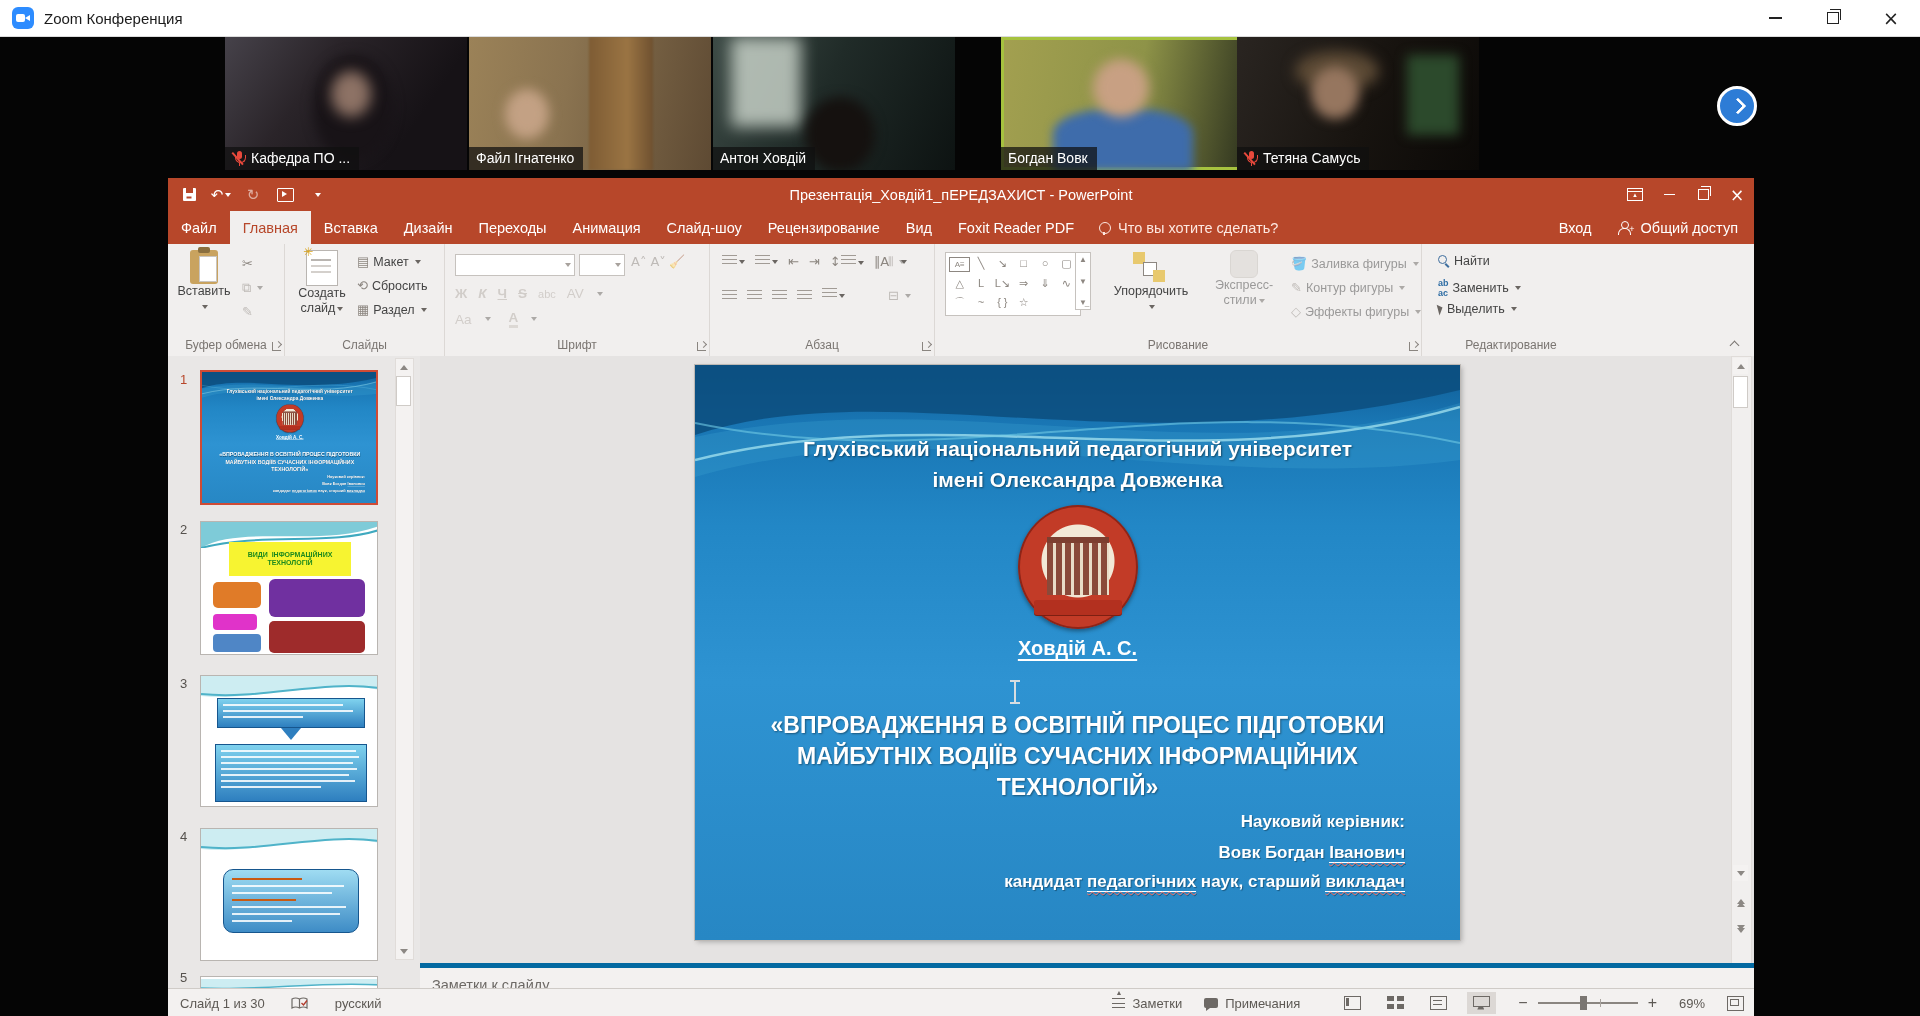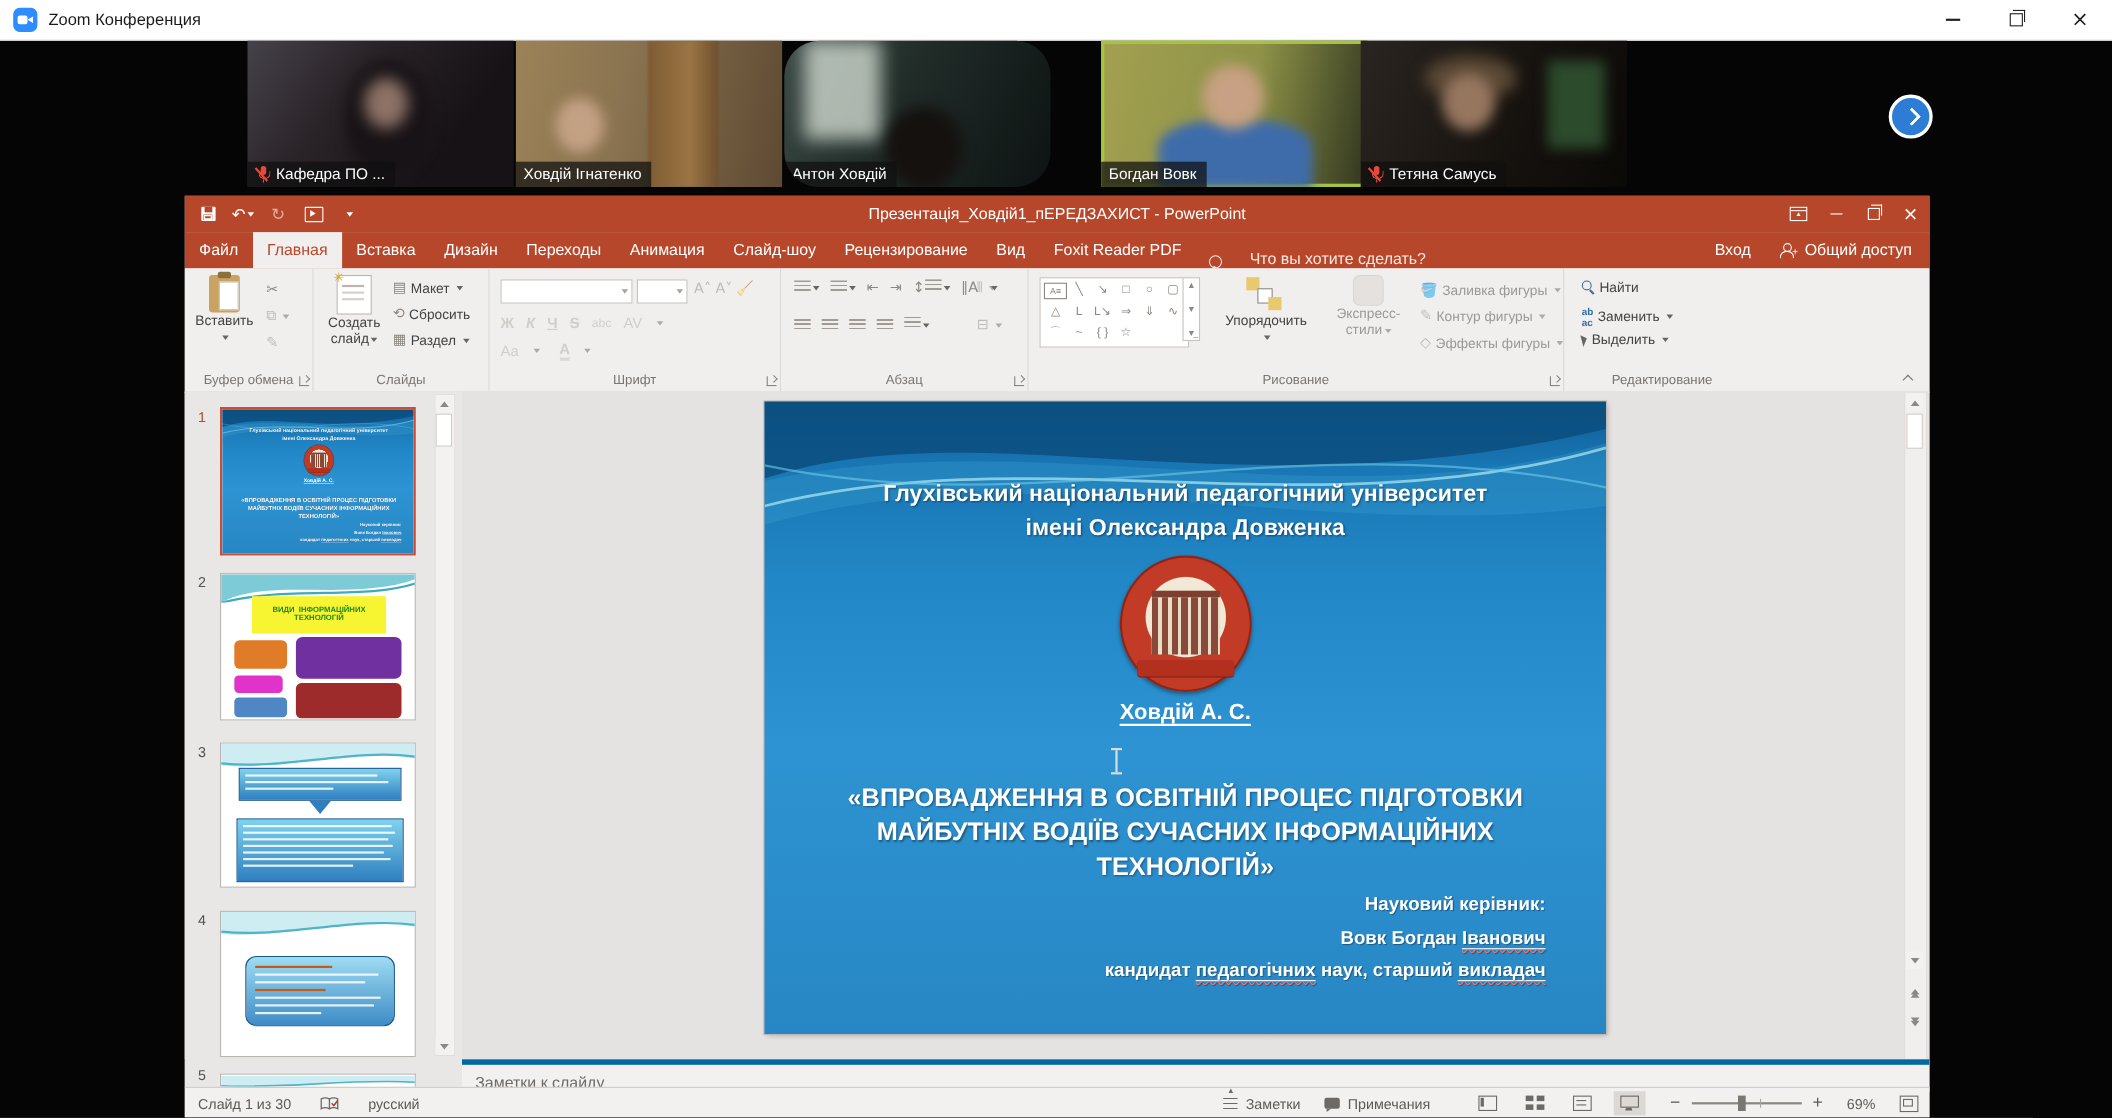--- a/index.html
+++ b/index.html
@@ -29,21 +29,21 @@
   .mic-base{position:absolute;left:6.5px;bottom:0;width:1.6px;height:3px;background:#e8493c;}
   .next-btn{position:absolute;left:1717px;top:86px;width:40px;height:40px;border-radius:50%;background:#2D7CD6;border:3px solid #fff;box-sizing:border-box;}
   .next-btn::before{content:"";position:absolute;left:12px;top:11px;width:9px;height:9px;border-top:3px solid #fff;border-right:3px solid #fff;transform:rotate(45deg);border-radius:1px;}
   
   .t1{background:linear-gradient(125deg,#46424a 0%,#2a2429 35%,#161216 75%);}
   .t1 .head{left:88px;top:18px;width:80px;height:105px;background:#181317;}
   .t1 .face{left:106px;top:34px;width:40px;height:46px;background:#8d7265;filter:blur(7px);}
   .t2{background:linear-gradient(100deg,#9b8258 0%,#8a7350 40%,#5e4a33 100%);}
   .t2 .door{position:absolute;right:58px;top:0;width:64px;height:133px;background:linear-gradient(90deg,#7e5c34,#9a7443 60%,#6f5130);filter:blur(1px);}
   .t2 .face{left:36px;top:52px;width:44px;height:50px;background:#c3a184;}
-  .t3{background:linear-gradient(115deg,#3c4a45 0%,#202b28 45%,#0d1312 100%);border-radius:32px;}
+  .t3{background:linear-gradient(115deg,#3c4a45 0%,#202b28 45%,#0d1312 100%);}
   .t3 .win{position:absolute;left:18px;top:0;width:70px;height:90px;background:#cfd9cf;filter:blur(8px);opacity:.8;}
   .t3 .head{left:92px;top:60px;width:70px;height:75px;background:#15110f;}
   .t4{background:linear-gradient(100deg,#a3a050 0%,#8e9348 55%,#30351f 100%);}
   .t4 .shirt{position:absolute;left:52px;top:72px;width:140px;height:62px;background:#3e6cab;filter:blur(5px);border-radius:40% 40% 0 0;}
   .t4 .face{left:92px;top:22px;width:56px;height:58px;background:#c8a083;}
   .t5{background:linear-gradient(110deg,#2a2521 0%,#17130f 55%,#0b0907 100%);margin-left:36px;}
   .t5 .plant{position:absolute;right:20px;top:18px;width:52px;height:80px;background:#2c4a2c;filter:blur(6px);}
   .t5 .face{left:74px;top:30px;width:48px;height:52px;background:#96765f;}
   .t5 .hair{position:absolute;left:58px;top:14px;width:84px;height:40px;background:#5c4a35;filter:blur(7px);border-radius:50%;}
   .t6{background:linear-gradient(100deg,#b9bcae 0%,#a9af9f 55%,#8f9585 100%);}
@@ -67,21 +67,21 @@
   .g-restore{width:9px;height:9px;border:1.2px solid #fff;position:relative;}
   .g-restore::before{content:"";position:absolute;left:2px;top:-4px;width:9px;height:9px;border:1.2px solid #fff;border-left:none;border-bottom:none;}
   .g-x{font-size:17px;font-family:"DejaVu Sans",sans-serif;}
   .i-ribopts{width:14px;height:11px;border:1.2px solid #fff;position:relative;}
   .i-ribopts::before{content:"";position:absolute;left:0;top:2px;width:14px;height:1.2px;background:#fff;}
   .i-ribopts::after{content:"▲";position:absolute;left:4px;top:3.2px;font-size:6px;color:#fff;}
   
   .ppt-tabs{position:absolute;left:0;top:33px;width:100%;height:33px;background:#B7472A;display:flex;align-items:stretch;color:#fff;font-size:14.5px;}
   .tab{padding:0 13px;display:flex;align-items:center;white-space:nowrap;}
   .tab.active{background:#F1EFEE;color:#B7472A;}
-  .tellme{display:flex;align-items:flex-end;gap:25px;padding:0 12px;color:#fde8e1;white-space:nowrap;}
+  .tellme{display:flex;align-items:center;gap:7px;padding:0 12px;color:#fde8e1;white-space:nowrap;}
   .bulb{width:10px;height:10px;border:1.4px solid #fde8e1;border-radius:50%;position:relative;}
   .bulb::after{content:"";position:absolute;left:2.6px;top:9px;width:2.6px;height:3px;background:#fde8e1;}
   .tabs-right{margin-left:auto;display:flex;align-items:center;gap:26px;padding-right:16px;white-space:nowrap;}
   .person-add{width:15px;height:13px;position:relative;}
   .person-add::before{content:"";position:absolute;left:3px;top:0;width:6px;height:6px;border:1.4px solid #fff;border-radius:50%;}
   .person-add::after{content:"";position:absolute;left:0;top:7px;width:11px;height:6px;border:1.4px solid #fff;border-bottom:none;border-radius:6px 6px 0 0;}
   .plus{position:absolute;right:-2px;bottom:0;font-size:9px;color:#fff;}
   
   .ribbon{position:absolute;left:0;top:66px;width:100%;height:112px;background:#F1EFEE;border-bottom:1px solid #D8D4D1;}
   .grp{position:absolute;top:0;height:112px;border-right:1px solid #DCD8D5;box-sizing:border-box;}
@@ -206,21 +206,21 @@
           <span class="mic-stand"></span>
           <span class="mic-base"></span>
         </span>
       <span>Кафедра ПО ...</span>
     </div>
   </div>
   <div class="tile t2" style="left:469px">
     <div class="door"></div>
     <div class="blob face"></div>
     <div class="namebar">
-      <span>Ховдій Ігнатенко</span>
+      <span>Файл Ігнатенко</span>
     </div>
   </div>
   <div class="tile t3" style="left:713px">
     <div class="win"></div>
     <div class="blob head"></div>
     <div class="namebar">
       <span>Антон Ховдій</span>
     </div>
   </div>
   <div class="tile t4 active" style="left:957px">

